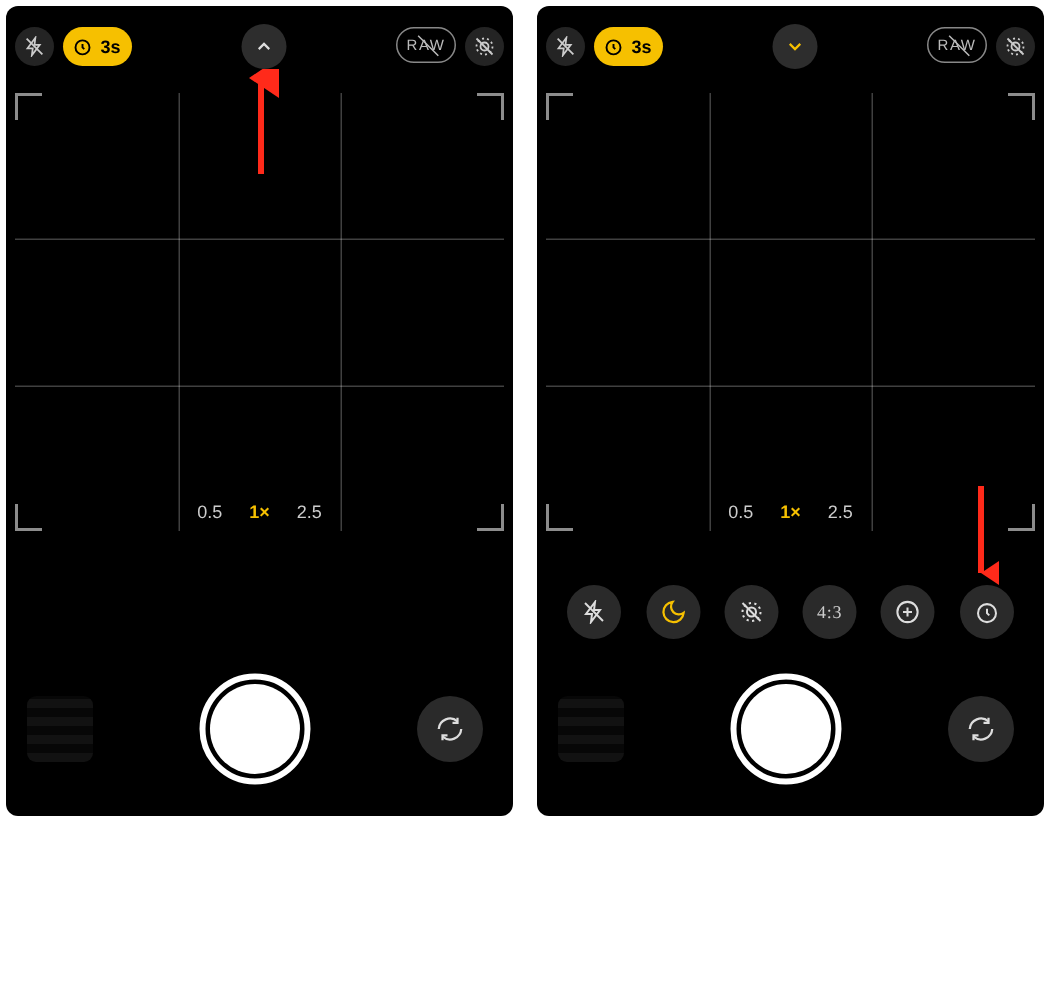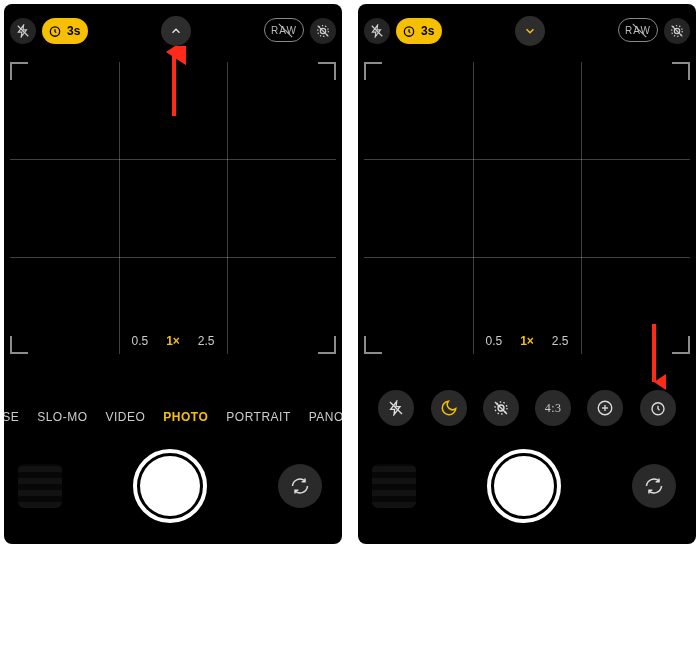--- a/index.html
+++ b/index.html
@@ -256,28 +256,20 @@
       <div class="corner c-bl"></div>
       <div class="corner c-br"></div>
 
       <div class="zoom-row">
         <span>0.5</span>
         <span class="active">1×</span>
         <span>2.5</span>
       </div>
     </div>
 
-    <div class="mode-row">
-      <span>SE</span>
-      <span>SLO-MO</span>
-      <span>VIDEO</span>
-      <span class="active">PHOTO</span>
-      <span>PORTRAIT</span>
-      <span>PANO</span>
-    </div>
 
     <div class="bottom-bar">
       <div class="thumb"></div>
       <div class="shutter">
         <div class="shutter-inner"></div>
       </div>
       <div class="flip">
         <svg viewBox="0 0 24 24" width="20" height="20" stroke="#ddd" stroke-width="1.8" fill="none">
             <path d="M3 12a9 9 0 0 1 15-6M21 12a9 9 0 0 1-15 6"></path>
             <path d="M18 3v4h-4M6 21v-4h4"></path>

